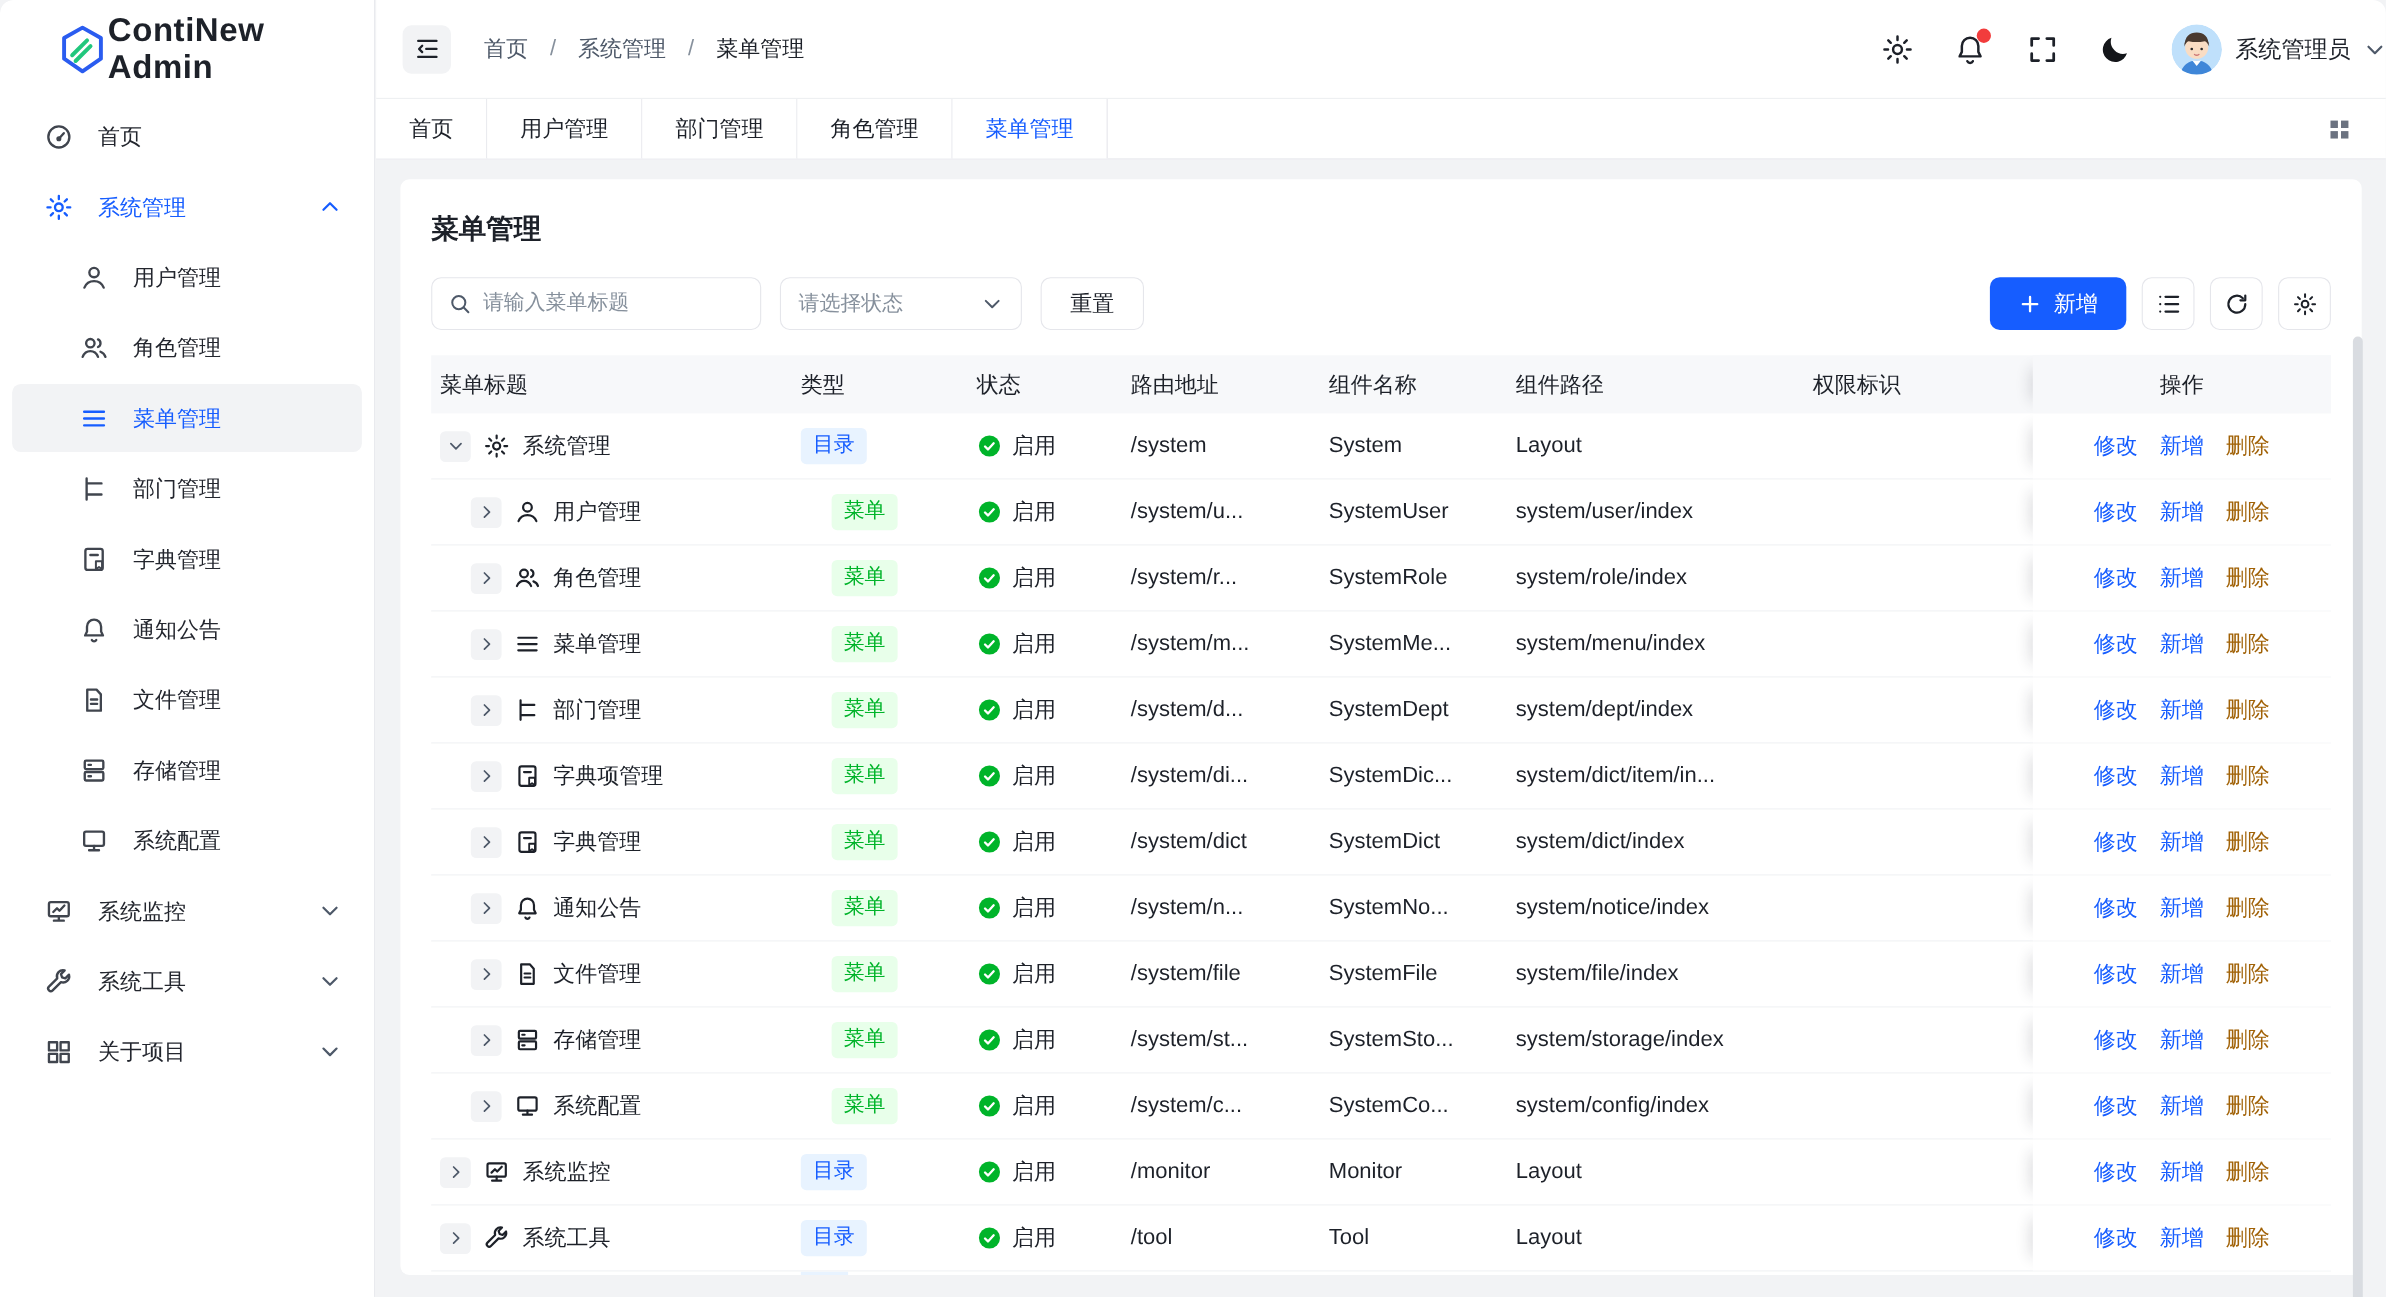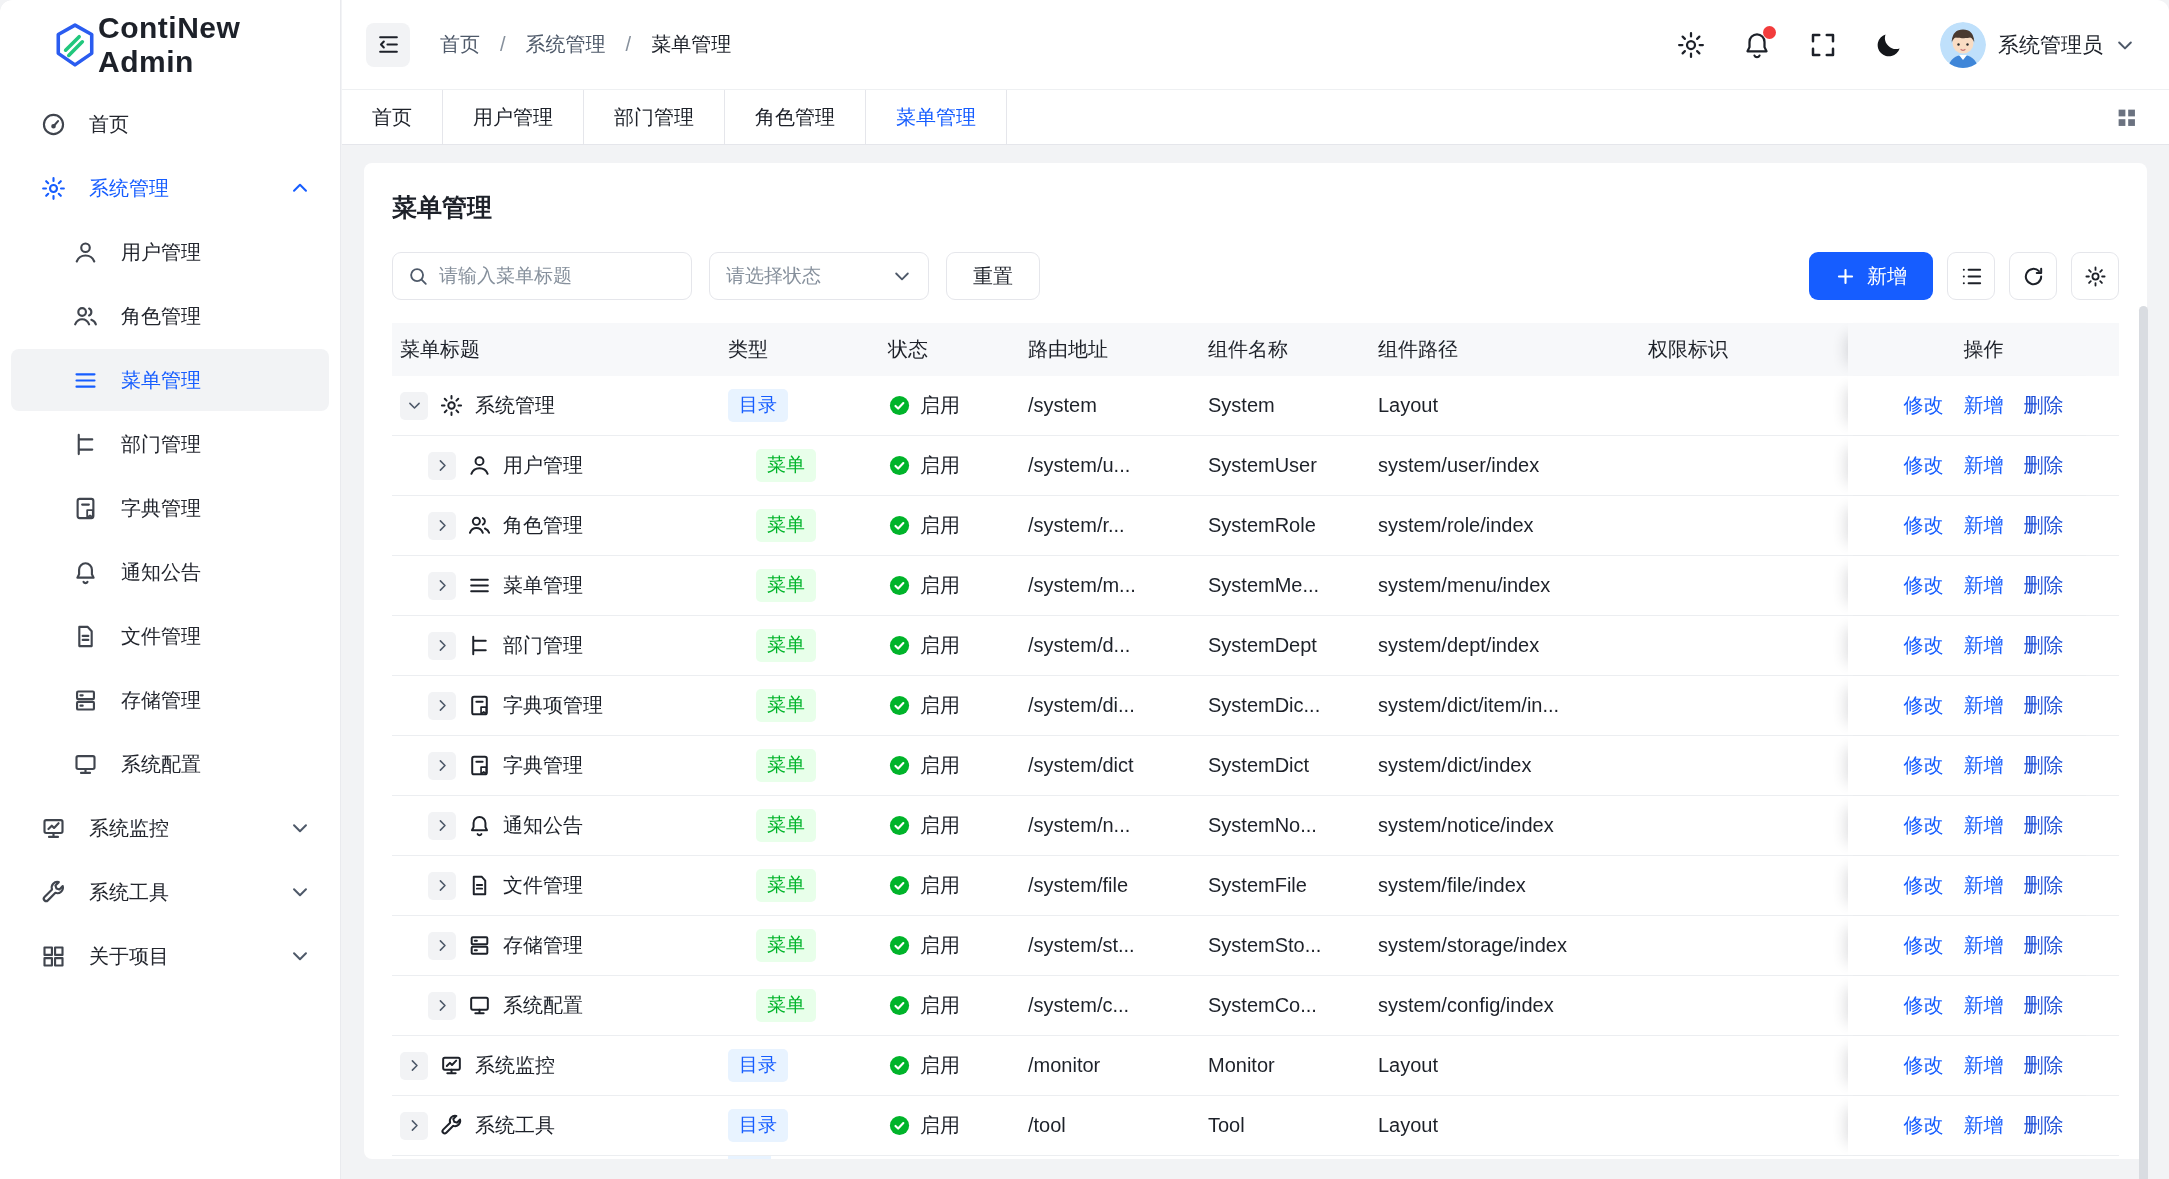--- a/index.html
+++ b/index.html
@@ -28,21 +28,21 @@
   .menu-item.active { background:#f2f3f5; color:#165dff; }
   .menu-item.active .mi-icon { color:#165dff; }
 
   
   .header { position:absolute; left:342px; top:0; right:0; height:89px; background:#fff; display:flex; align-items:center; }
   .collapse-btn { width:44px; height:44px; background:#f2f3f5; border-radius:8px; margin-left:24px; display:flex; align-items:center; justify-content:center; color:#1d2129; cursor:pointer; }
   .breadcrumb { display:flex; align-items:center; gap:20px; margin-left:30px; font-size:20px; }
   .breadcrumb .bc-item { color:#4e5969; cursor:pointer; }
   .breadcrumb .bc-item:last-child { color:#1d2129; }
   .breadcrumb .bc-sep { color:#86909c; }
-  .header-right { margin-left:auto; display:flex; align-items:center; gap:36px; padding-right:34px; }
+  .header-right { margin-left:auto; display:flex; align-items:center; gap:36px; }
   .hicon { width:30px; height:30px; color:#1d2129; position:relative; cursor:pointer; display:flex; }
   .hicon .dot { position:absolute; right:-4px; top:-4px; width:13px; height:13px; background:#f23c3c; border-radius:50%; }
   .user-chip { display:flex; align-items:center; gap:12px; cursor:pointer; }
   .avatar { width:46px; height:46px; border-radius:50%; overflow:hidden; flex:0 0 46px; }
   .user-name { font-size:21px; color:#1d2129; }
   .user-chev { width:20px; height:20px; color:#4e5969; }
 
   
   .tabbar { position:absolute; left:342px; top:89px; right:0; height:56px; background:#fff; border-top:1px solid #eef0f2; border-bottom:1px solid #e5e6eb; display:flex; align-items:stretch; }
   .tab { padding:0 30px; display:flex; align-items:center; font-size:20px; color:#1d2129; border-right:1px solid #e5e6eb; cursor:pointer; background:#fff; }
@@ -90,21 +90,21 @@
   .expand-btn svg { width:17px; height:17px; }
   .row-icon { width:25px; height:25px; color:#1d2129; margin-right:11px; flex:0 0 25px; }
   .indent-1 { margin-left:28px; }
   .badge { display:inline-block; padding:5px 11px; border-radius:5px; font-size:19px; line-height:1.2; }
   .badge-dir { color:#165dff; background:#e8f3ff; }
   .badge-menu { color:#00b42a; background:#e8ffea;margin-left:28px; }
   .status-wrap { display:flex; align-items:center; gap:9px; }
   .status-dot { width:23px; height:23px; flex:0 0 23px; }
   .op-link { font-size:20px; cursor:pointer; }
   .op-edit, .op-add { color:#165dff; }
-  .op-del { color:#1d4ed8; }
+  .op-del { color:#a16207; }
   .partial-row { height:14px; overflow:hidden; }
   .partial-row .badge { transform:translateY(4px); }
 
   .scroll-thumb { position:absolute; right:21px; top:160px; width:9px; height:1010px; background:#d9dce1; border-radius:5px; }
   svg { display:block; }
 </style>
 </head>
 <body>
 
 <div id="app">

